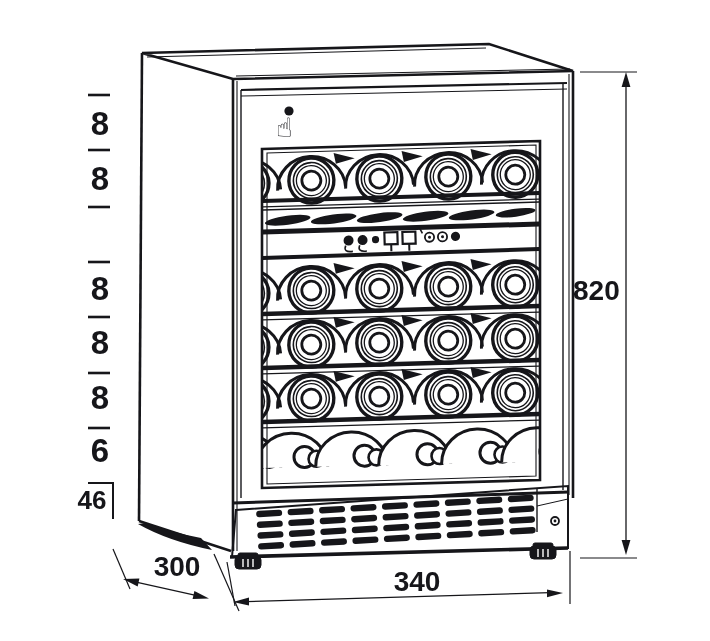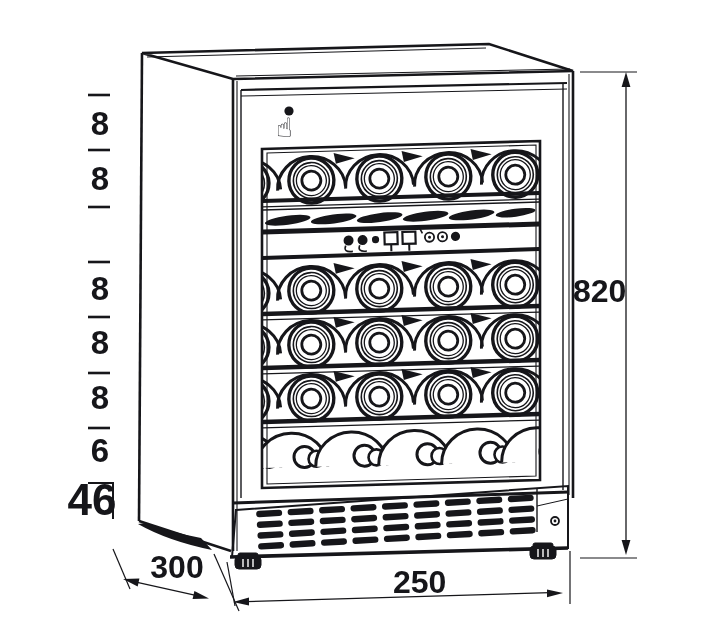--- a/index.html
+++ b/index.html
@@ -6,22 +6,22 @@
   .stage{
     position:relative;width:710px;height:641px;background:#fff;overflow:hidden;
     font-family:"Liberation Sans","DejaVu Sans",sans-serif;
   }
   .stage svg{position:absolute;left:0;top:0;}
   .lbl{
     position:absolute;font-weight:bold;color:#16161a;line-height:1;
     white-space:nowrap;
   }
   .cap{font-size:33px;width:46px;height:33px;line-height:33px;text-align:center;}
-  .total{font-size:44px;width:50px;height:34px;line-height:34px;text-align:center;}
-  .dim{font-size:32px;height:28px;line-height:28px;}
+  .total{font-size:26px;width:50px;height:34px;line-height:34px;text-align:center;}
+  .dim{font-size:28px;height:28px;line-height:28px;}
   .dim-h{width:46px;text-align:right;}
   .dim-w{width:48px;text-align:center;}
   .dim-d{width:54px;text-align:center;}
   .touch{
     position:absolute;font-size:27px;line-height:1;color:#16161a;
     font-family:"DejaVu Sans",sans-serif;
   }
 </style>
 </head>
 <body>
@@ -254,17 +254,17 @@
 
   <div class="lbl cap" style="left:77px;top:107px;">8</div>
   <div class="lbl cap" style="left:77px;top:162px;">8</div>
   <div class="lbl cap" style="left:77px;top:272px;">8</div>
   <div class="lbl cap" style="left:77px;top:326px;">8</div>
   <div class="lbl cap" style="left:77px;top:381px;">8</div>
   <div class="lbl cap" style="left:77px;top:434px;">6</div>
   <div class="lbl total" style="left:67px;top:483px;">46</div>
 
   <div class="lbl dim dim-h" style="left:573px;top:277px;">820</div>
-  <div class="lbl dim dim-w" style="left:393px;top:568px;">250</div>
+  <div class="lbl dim dim-w" style="left:393px;top:568px;">340</div>
   <div class="lbl dim dim-d" style="left:150px;top:553px;">300</div>
 
   <div class="touch" style="left:276px;top:114px;">☝</div>
 </div>
 
 </body></html>

